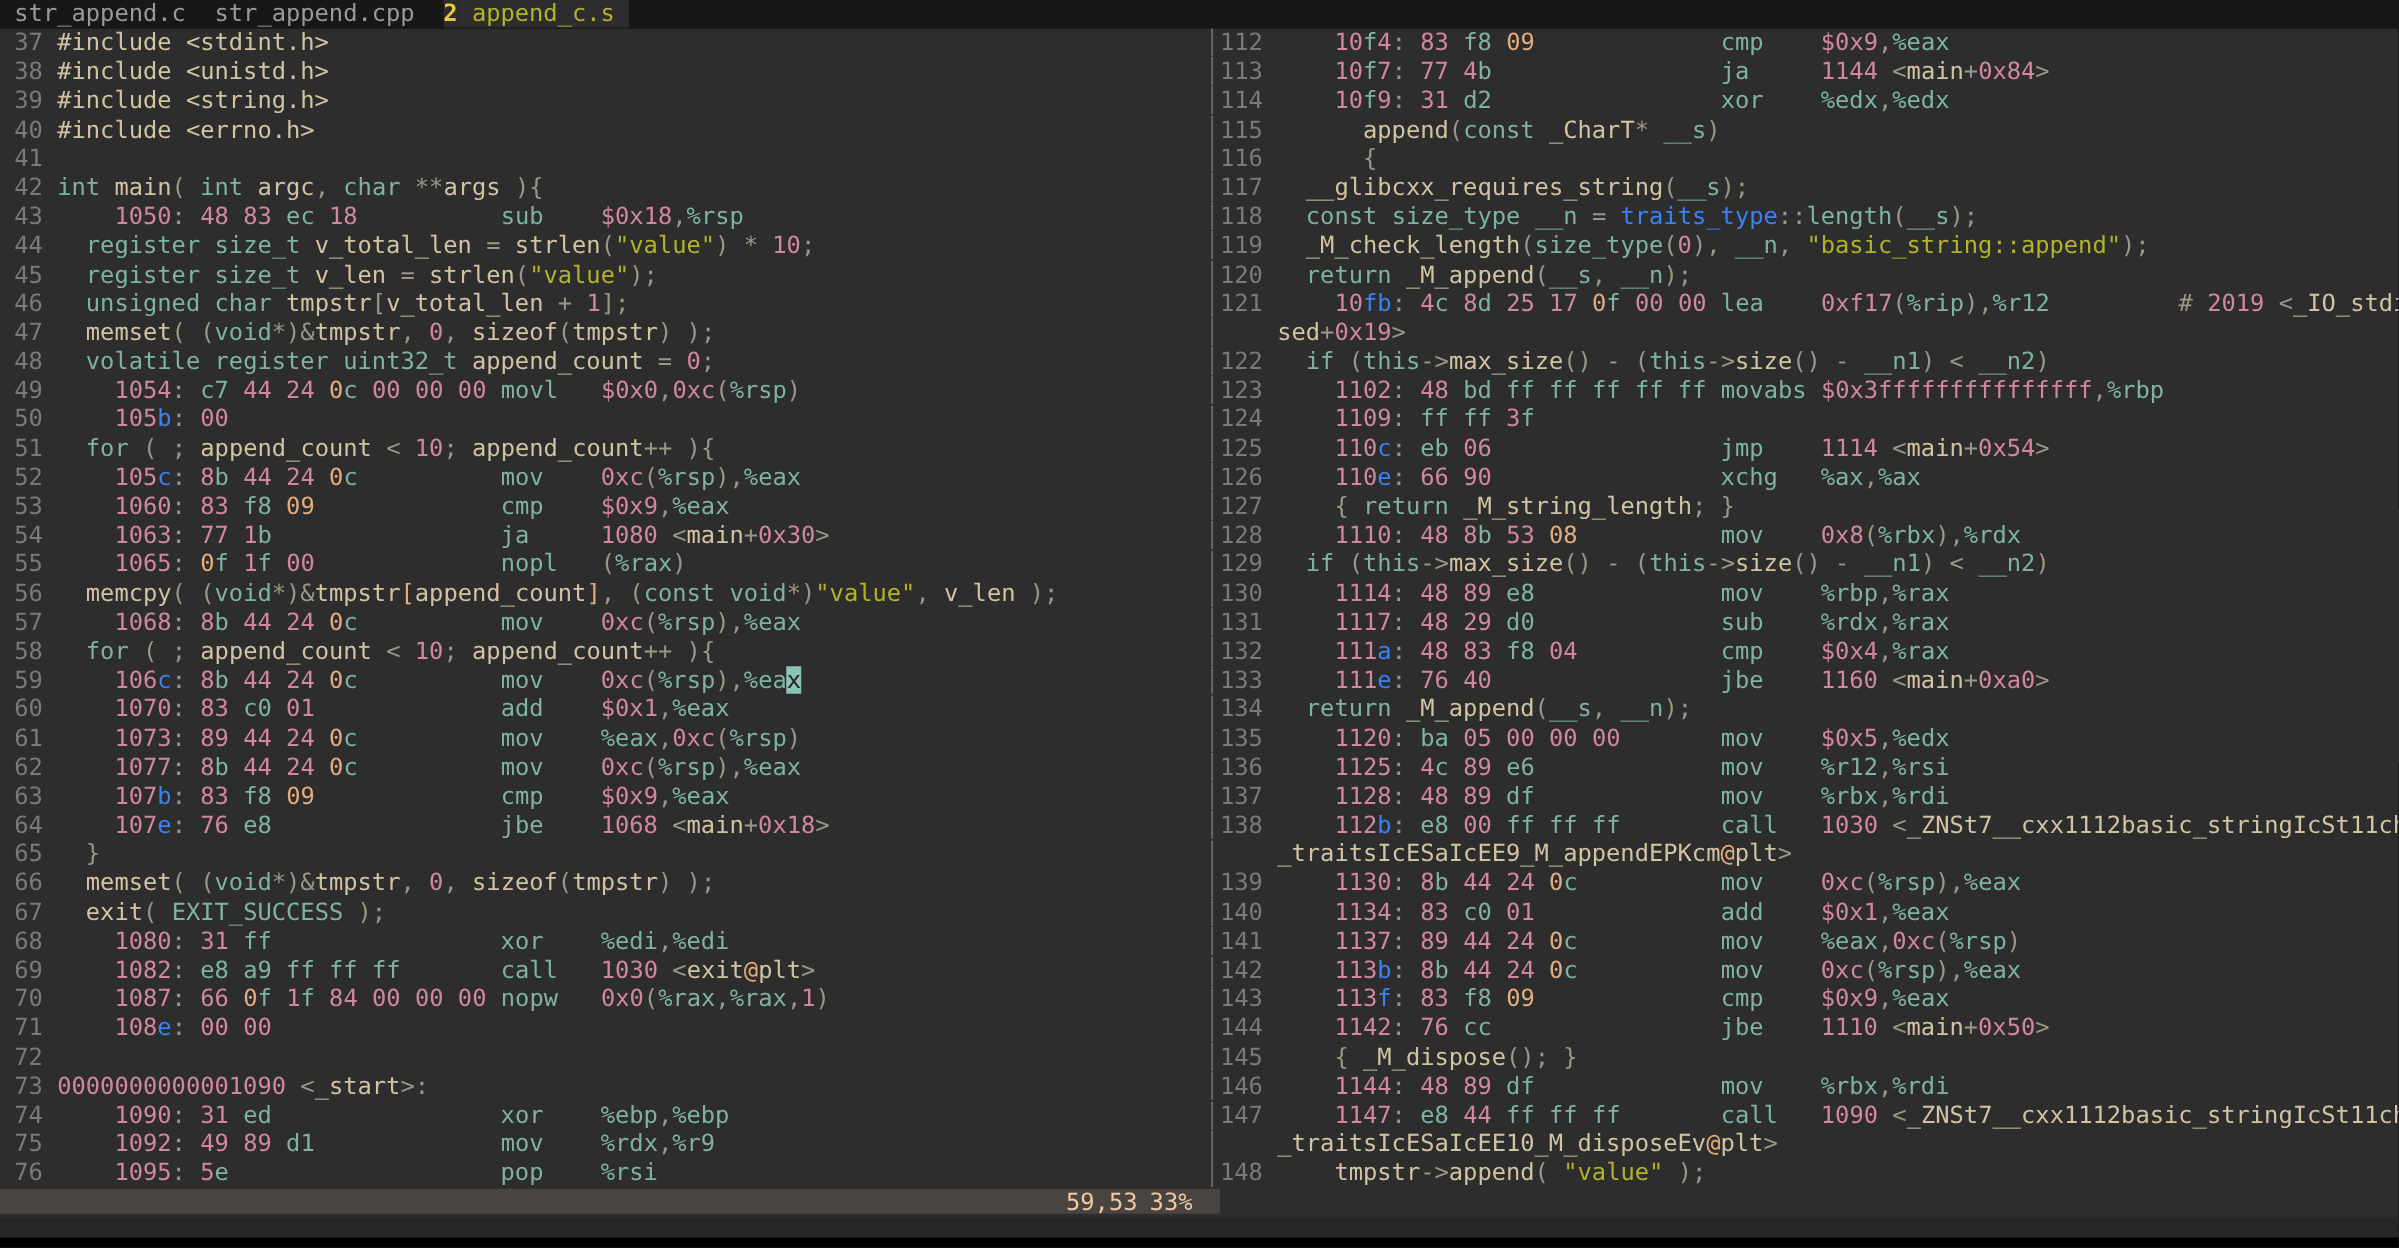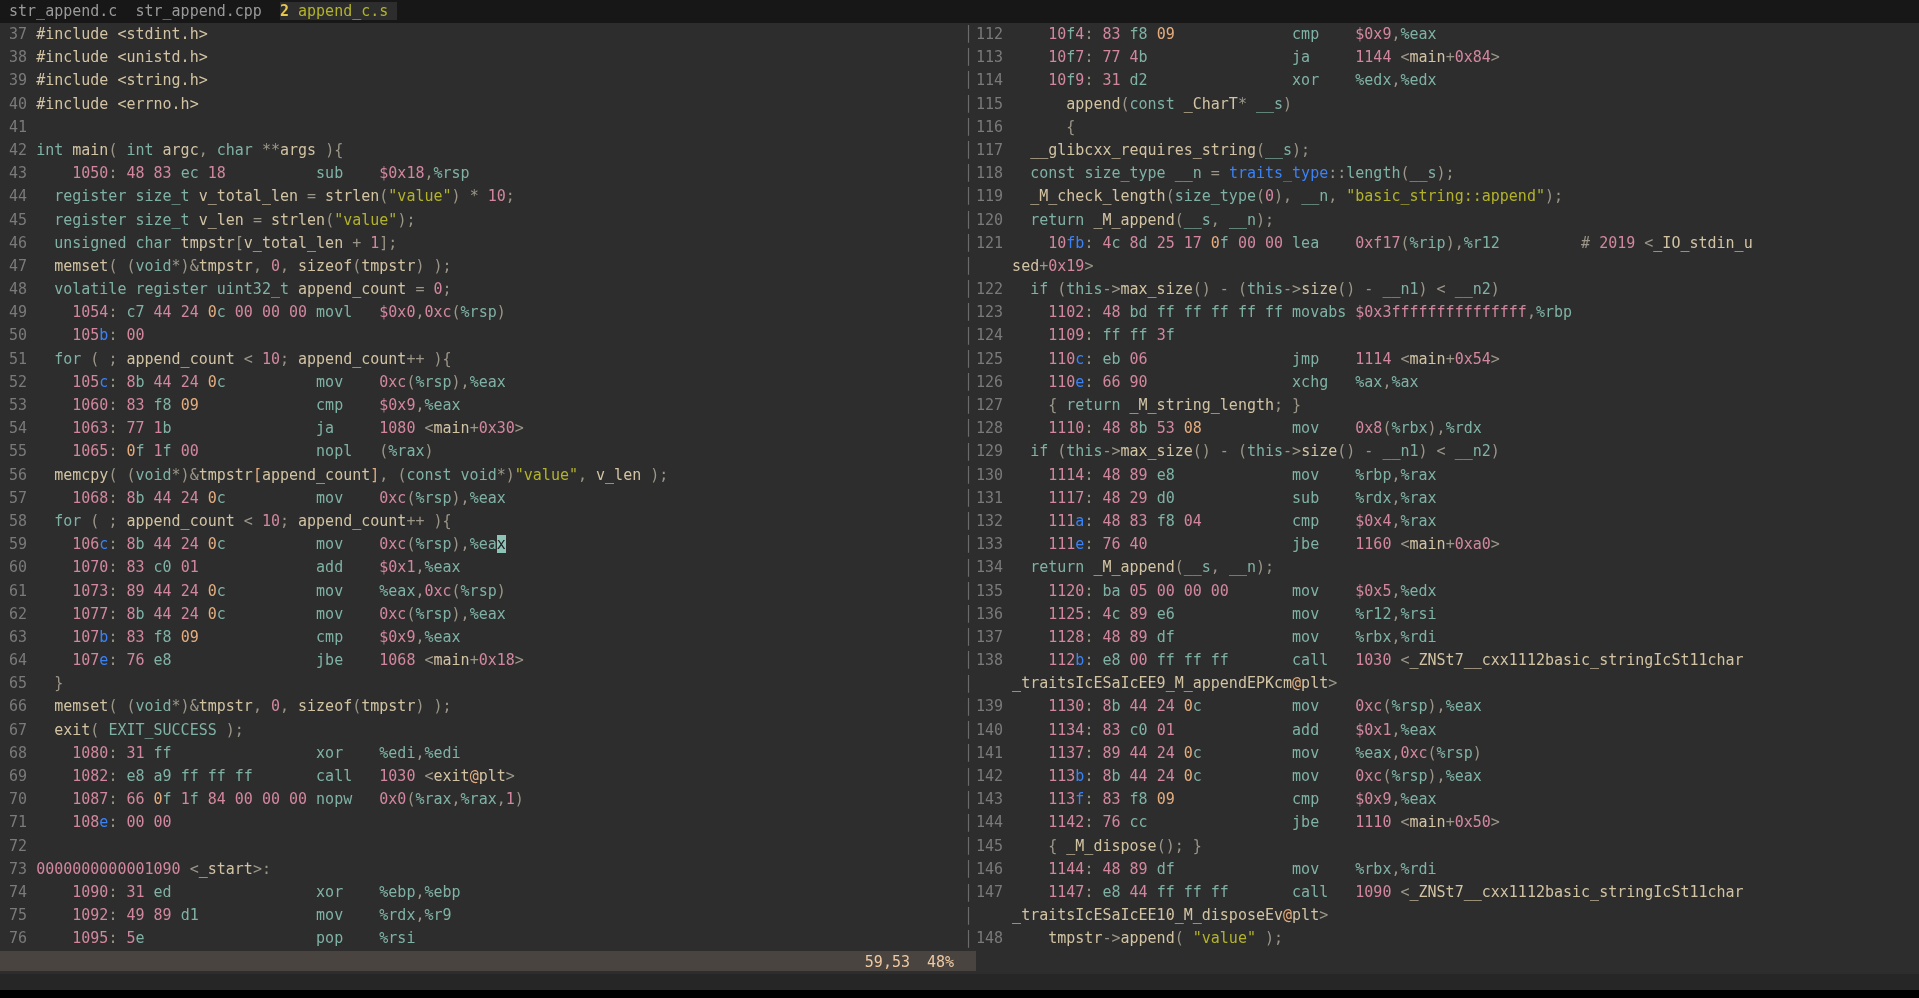--- a/index.html
+++ b/index.html
@@ -1,17 +1,17 @@
 <!DOCTYPE html>
 <html><head>
 <meta charset="utf-8">
 <style>
   html,body{margin:0;padding:0;background:#000;}
   #screen{position:relative;width:1919px;height:998px;background:#2d2d2d;overflow:hidden;
-    font-family:"DejaVu Sans Mono","Liberation Mono",monospace;font-size:15px;line-height:23.2px;}
+    font-family:"DejaVu Sans Mono","Liberation Mono",monospace;font-size:19px;line-height:23.2px;}
   pre{margin:0;font:inherit;}
   .row{height:23.2px;white-space:pre;}
   #tabline{position:absolute;left:0;top:0;width:100%;height:23px;background:#171717;white-space:pre;overflow:hidden;}
   .tdim{color:#9a9a9a;}
   .tnum{color:#e6c84a;font-weight:bold;background:#2d2d2d;}
   .tact{color:#b3b32a;background:#2d2d2d;}
   #leftpane{position:absolute;left:0;top:23px;width:964px;height:928px;overflow:hidden;}
   #rightpane{position:absolute;left:976px;top:23px;width:943px;height:928px;overflow:hidden;}
   #vsep{position:absolute;left:964px;top:23px;width:12px;height:928px;color:#6b6b6b;overflow:hidden;}
   .c-N{color:#7a7a7a;}
@@ -75,18 +75,18 @@
 │
 │
 │
 │
 │</pre>
   <pre id="rightpane"><div class="row"><span class="c-N">112 </span><span class="c-n">    </span><span class="c-p">10</span><span class="c-t">f</span><span class="c-p">4</span><span class="c-g">:</span><span class="c-n"> </span><span class="c-p">83</span><span class="c-n"> </span><span class="c-t">f8</span><span class="c-n"> </span><span class="c-o">09</span><span class="c-n">             </span><span class="c-t">cmp</span><span class="c-n">    </span><span class="c-p">$0x9</span><span class="c-g">,</span><span class="c-t">%eax</span></div><div class="row"><span class="c-N">113 </span><span class="c-n">    </span><span class="c-p">10</span><span class="c-t">f</span><span class="c-p">7</span><span class="c-g">:</span><span class="c-n"> </span><span class="c-p">77</span><span class="c-n"> </span><span class="c-p">4</span><span class="c-t">b</span><span class="c-n">                </span><span class="c-t">ja</span><span class="c-n">     </span><span class="c-p">1144</span><span class="c-n"> </span><span class="c-g">&lt;</span><span class="c-n">main</span><span class="c-g">+</span><span class="c-p">0x84</span><span class="c-g">&gt;</span></div><div class="row"><span class="c-N">114 </span><span class="c-n">    </span><span class="c-p">10</span><span class="c-t">f</span><span class="c-p">9</span><span class="c-g">:</span><span class="c-n"> </span><span class="c-p">31</span><span class="c-n"> </span><span class="c-t">d2</span><span class="c-n">                </span><span class="c-t">xor</span><span class="c-n">    </span><span class="c-t">%edx</span><span class="c-g">,</span><span class="c-t">%edx</span></div><div class="row"><span class="c-N">115 </span><span class="c-n">      append</span><span class="c-g">(</span><span class="c-t">const</span><span class="c-n"> _CharT</span><span class="c-g">*</span><span class="c-n"> </span><span class="c-t">__s</span><span class="c-g">)</span></div><div class="row"><span class="c-N">116 </span><span class="c-n">      </span><span class="c-g">{</span></div><div class="row"><span class="c-N">117 </span><span class="c-n">  __glibcxx_requires_string</span><span class="c-g">(</span><span class="c-t">__s</span><span class="c-g">);</span></div><div class="row"><span class="c-N">118 </span><span class="c-n">  </span><span class="c-t">const</span><span class="c-n"> </span><span class="c-t">size_type</span><span class="c-n"> </span><span class="c-t">__n</span><span class="c-n"> </span><span class="c-g">=</span><span class="c-n"> </span><span class="c-r">traits_type</span><span class="c-g">::</span><span class="c-t">length</span><span class="c-g">(</span><span class="c-t">__s</span><span class="c-g">);</span></div><div class="row"><span class="c-N">119 </span><span class="c-n">  _M_check_length</span><span class="c-g">(</span><span class="c-t">size_type</span><span class="c-g">(</span><span class="c-p">0</span><span class="c-g">),</span><span class="c-n"> </span><span class="c-t">__n</span><span class="c-g">,</span><span class="c-n"> </span><span class="c-y">"basic_string::append"</span><span class="c-g">);</span></div><div class="row"><span class="c-N">120 </span><span class="c-n">  </span><span class="c-t">return</span><span class="c-n"> _M_append</span><span class="c-g">(</span><span class="c-t">__s</span><span class="c-g">,</span><span class="c-n"> </span><span class="c-t">__n</span><span class="c-g">);</span></div><div class="row"><span class="c-N">121 </span><span class="c-n">    </span><span class="c-p">10</span><span class="c-r">fb</span><span class="c-g">:</span><span class="c-n"> </span><span class="c-p">4</span><span class="c-t">c</span><span class="c-n"> </span><span class="c-p">8</span><span class="c-t">d</span><span class="c-n"> </span><span class="c-p">25</span><span class="c-n"> </span><span class="c-p">17</span><span class="c-n"> </span><span class="c-o">0</span><span class="c-t">f</span><span class="c-n"> </span><span class="c-p">00</span><span class="c-n"> </span><span class="c-p">00</span><span class="c-n"> </span><span class="c-t">lea</span><span class="c-n">    </span><span class="c-p">0xf17</span><span class="c-g">(</span><span class="c-t">%rip</span><span class="c-g">),</span><span class="c-t">%r12</span><span class="c-n">         </span><span class="c-g">#</span><span class="c-n"> </span><span class="c-p">2019</span><span class="c-n"> </span><span class="c-g">&lt;</span><span class="c-n">_IO_stdin_u</span></div><div class="row"><span class="c-N"></span><span class="c-n">    sed</span><span class="c-g">+</span><span class="c-p">0x19</span><span class="c-g">&gt;</span></div><div class="row"><span class="c-N">122 </span><span class="c-n">  </span><span class="c-t">if</span><span class="c-n"> </span><span class="c-g">(</span><span class="c-t">this</span><span class="c-g">-&gt;</span><span class="c-n">max_size</span><span class="c-g">()</span><span class="c-n"> </span><span class="c-g">-</span><span class="c-n"> </span><span class="c-g">(</span><span class="c-t">this</span><span class="c-g">-&gt;</span><span class="c-n">size</span><span class="c-g">()</span><span class="c-n"> </span><span class="c-g">-</span><span class="c-n"> </span><span class="c-t">__n1</span><span class="c-g">)</span><span class="c-n"> </span><span class="c-g">&lt;</span><span class="c-n"> </span><span class="c-t">__n2</span><span class="c-g">)</span></div><div class="row"><span class="c-N">123 </span><span class="c-n">    </span><span class="c-p">1102</span><span class="c-g">:</span><span class="c-n"> </span><span class="c-p">48</span><span class="c-n"> </span><span class="c-t">bd</span><span class="c-n"> </span><span class="c-t">ff</span><span class="c-n"> </span><span class="c-t">ff</span><span class="c-n"> </span><span class="c-t">ff</span><span class="c-n"> </span><span class="c-t">ff</span><span class="c-n"> </span><span class="c-t">ff</span><span class="c-n"> </span><span class="c-t">movabs</span><span class="c-n"> </span><span class="c-p">$0x3fffffffffffffff</span><span class="c-g">,</span><span class="c-t">%rbp</span></div><div class="row"><span class="c-N">124 </span><span class="c-n">    </span><span class="c-p">1109</span><span class="c-g">:</span><span class="c-n"> </span><span class="c-t">ff</span><span class="c-n"> </span><span class="c-t">ff</span><span class="c-n"> </span><span class="c-p">3</span><span class="c-t">f</span></div><div class="row"><span class="c-N">125 </span><span class="c-n">    </span><span class="c-p">110</span><span class="c-r">c</span><span class="c-g">:</span><span class="c-n"> </span><span class="c-t">eb</span><span class="c-n"> </span><span class="c-p">06</span><span class="c-n">                </span><span class="c-t">jmp</span><span class="c-n">    </span><span class="c-p">1114</span><span class="c-n"> </span><span class="c-g">&lt;</span><span class="c-n">main</span><span class="c-g">+</span><span class="c-p">0x54</span><span class="c-g">&gt;</span></div><div class="row"><span class="c-N">126 </span><span class="c-n">    </span><span class="c-p">110</span><span class="c-r">e</span><span class="c-g">:</span><span class="c-n"> </span><span class="c-p">66</span><span class="c-n"> </span><span class="c-p">90</span><span class="c-n">                </span><span class="c-t">xchg</span><span class="c-n">   </span><span class="c-t">%ax</span><span class="c-g">,</span><span class="c-t">%ax</span></div><div class="row"><span class="c-N">127 </span><span class="c-n">    </span><span class="c-g">{</span><span class="c-n"> </span><span class="c-t">return</span><span class="c-n"> _M_string_length</span><span class="c-g">;</span><span class="c-n"> </span><span class="c-g">}</span></div><div class="row"><span class="c-N">128 </span><span class="c-n">    </span><span class="c-p">1110</span><span class="c-g">:</span><span class="c-n"> </span><span class="c-p">48</span><span class="c-n"> </span><span class="c-p">8</span><span class="c-t">b</span><span class="c-n"> </span><span class="c-p">53</span><span class="c-n"> </span><span class="c-o">08</span><span class="c-n">          </span><span class="c-t">mov</span><span class="c-n">    </span><span class="c-p">0x8</span><span class="c-g">(</span><span class="c-t">%rbx</span><span class="c-g">),</span><span class="c-t">%rdx</span></div><div class="row"><span class="c-N">129 </span><span class="c-n">  </span><span class="c-t">if</span><span class="c-n"> </span><span class="c-g">(</span><span class="c-t">this</span><span class="c-g">-&gt;</span><span class="c-n">max_size</span><span class="c-g">()</span><span class="c-n"> </span><span class="c-g">-</span><span class="c-n"> </span><span class="c-g">(</span><span class="c-t">this</span><span class="c-g">-&gt;</span><span class="c-n">size</span><span class="c-g">()</span><span class="c-n"> </span><span class="c-g">-</span><span class="c-n"> </span><span class="c-t">__n1</span><span class="c-g">)</span><span class="c-n"> </span><span class="c-g">&lt;</span><span class="c-n"> </span><span class="c-t">__n2</span><span class="c-g">)</span></div><div class="row"><span class="c-N">130 </span><span class="c-n">    </span><span class="c-p">1114</span><span class="c-g">:</span><span class="c-n"> </span><span class="c-p">48</span><span class="c-n"> </span><span class="c-p">89</span><span class="c-n"> </span><span class="c-t">e8</span><span class="c-n">             </span><span class="c-t">mov</span><span class="c-n">    </span><span class="c-t">%rbp</span><span class="c-g">,</span><span class="c-t">%rax</span></div><div class="row"><span class="c-N">131 </span><span class="c-n">    </span><span class="c-p">1117</span><span class="c-g">:</span><span class="c-n"> </span><span class="c-p">48</span><span class="c-n"> </span><span class="c-p">29</span><span class="c-n"> </span><span class="c-t">d0</span><span class="c-n">             </span><span class="c-t">sub</span><span class="c-n">    </span><span class="c-t">%rdx</span><span class="c-g">,</span><span class="c-t">%rax</span></div><div class="row"><span class="c-N">132 </span><span class="c-n">    </span><span class="c-p">111</span><span class="c-r">a</span><span class="c-g">:</span><span class="c-n"> </span><span class="c-p">48</span><span class="c-n"> </span><span class="c-p">83</span><span class="c-n"> </span><span class="c-t">f8</span><span class="c-n"> </span><span class="c-p">04</span><span class="c-n">          </span><span class="c-t">cmp</span><span class="c-n">    </span><span class="c-p">$0x4</span><span class="c-g">,</span><span class="c-t">%rax</span></div><div class="row"><span class="c-N">133 </span><span class="c-n">    </span><span class="c-p">111</span><span class="c-r">e</span><span class="c-g">:</span><span class="c-n"> </span><span class="c-p">76</span><span class="c-n"> </span><span class="c-p">40</span><span class="c-n">                </span><span class="c-t">jbe</span><span class="c-n">    </span><span class="c-p">1160</span><span class="c-n"> </span><span class="c-g">&lt;</span><span class="c-n">main</span><span class="c-g">+</span><span class="c-p">0xa0</span><span class="c-g">&gt;</span></div><div class="row"><span class="c-N">134 </span><span class="c-n">  </span><span class="c-t">return</span><span class="c-n"> _M_append</span><span class="c-g">(</span><span class="c-t">__s</span><span class="c-g">,</span><span class="c-n"> </span><span class="c-t">__n</span><span class="c-g">);</span></div><div class="row"><span class="c-N">135 </span><span class="c-n">    </span><span class="c-p">1120</span><span class="c-g">:</span><span class="c-n"> </span><span class="c-t">ba</span><span class="c-n"> </span><span class="c-p">05</span><span class="c-n"> </span><span class="c-p">00</span><span class="c-n"> </span><span class="c-p">00</span><span class="c-n"> </span><span class="c-p">00</span><span class="c-n">       </span><span class="c-t">mov</span><span class="c-n">    </span><span class="c-p">$0x5</span><span class="c-g">,</span><span class="c-t">%edx</span></div><div class="row"><span class="c-N">136 </span><span class="c-n">    </span><span class="c-p">1125</span><span class="c-g">:</span><span class="c-n"> </span><span class="c-p">4</span><span class="c-t">c</span><span class="c-n"> </span><span class="c-p">89</span><span class="c-n"> </span><span class="c-t">e6</span><span class="c-n">             </span><span class="c-t">mov</span><span class="c-n">    </span><span class="c-t">%r12</span><span class="c-g">,</span><span class="c-t">%rsi</span></div><div class="row"><span class="c-N">137 </span><span class="c-n">    </span><span class="c-p">1128</span><span class="c-g">:</span><span class="c-n"> </span><span class="c-p">48</span><span class="c-n"> </span><span class="c-p">89</span><span class="c-n"> </span><span class="c-t">df</span><span class="c-n">             </span><span class="c-t">mov</span><span class="c-n">    </span><span class="c-t">%rbx</span><span class="c-g">,</span><span class="c-t">%rdi</span></div><div class="row"><span class="c-N">138 </span><span class="c-n">    </span><span class="c-p">112</span><span class="c-r">b</span><span class="c-g">:</span><span class="c-n"> </span><span class="c-t">e8</span><span class="c-n"> </span><span class="c-p">00</span><span class="c-n"> </span><span class="c-t">ff</span><span class="c-n"> </span><span class="c-t">ff</span><span class="c-n"> </span><span class="c-t">ff</span><span class="c-n">       </span><span class="c-t">call</span><span class="c-n">   </span><span class="c-p">1030</span><span class="c-n"> </span><span class="c-g">&lt;</span><span class="c-n">_ZNSt7__cxx1112basic_stringIcSt11char</span></div><div class="row"><span class="c-N"></span><span class="c-n">    _traitsIcESaIcEE9_M_appendEPKcm</span><span class="c-o">@</span><span class="c-n">plt</span><span class="c-g">&gt;</span></div><div class="row"><span class="c-N">139 </span><span class="c-n">    </span><span class="c-p">1130</span><span class="c-g">:</span><span class="c-n"> </span><span class="c-p">8</span><span class="c-t">b</span><span class="c-n"> </span><span class="c-p">44</span><span class="c-n"> </span><span class="c-p">24</span><span class="c-n"> </span><span class="c-o">0</span><span class="c-t">c</span><span class="c-n">          </span><span class="c-t">mov</span><span class="c-n">    </span><span class="c-p">0xc</span><span class="c-g">(</span><span class="c-t">%rsp</span><span class="c-g">),</span><span class="c-t">%eax</span></div><div class="row"><span class="c-N">140 </span><span class="c-n">    </span><span class="c-p">1134</span><span class="c-g">:</span><span class="c-n"> </span><span class="c-p">83</span><span class="c-n"> </span><span class="c-t">c0</span><span class="c-n"> </span><span class="c-p">01</span><span class="c-n">             </span><span class="c-t">add</span><span class="c-n">    </span><span class="c-p">$0x1</span><span class="c-g">,</span><span class="c-t">%eax</span></div><div class="row"><span class="c-N">141 </span><span class="c-n">    </span><span class="c-p">1137</span><span class="c-g">:</span><span class="c-n"> </span><span class="c-p">89</span><span class="c-n"> </span><span class="c-p">44</span><span class="c-n"> </span><span class="c-p">24</span><span class="c-n"> </span><span class="c-o">0</span><span class="c-t">c</span><span class="c-n">          </span><span class="c-t">mov</span><span class="c-n">    </span><span class="c-t">%eax</span><span class="c-g">,</span><span class="c-p">0xc</span><span class="c-g">(</span><span class="c-t">%rsp</span><span class="c-g">)</span></div><div class="row"><span class="c-N">142 </span><span class="c-n">    </span><span class="c-p">113</span><span class="c-r">b</span><span class="c-g">:</span><span class="c-n"> </span><span class="c-p">8</span><span class="c-t">b</span><span class="c-n"> </span><span class="c-p">44</span><span class="c-n"> </span><span class="c-p">24</span><span class="c-n"> </span><span class="c-o">0</span><span class="c-t">c</span><span class="c-n">          </span><span class="c-t">mov</span><span class="c-n">    </span><span class="c-p">0xc</span><span class="c-g">(</span><span class="c-t">%rsp</span><span class="c-g">),</span><span class="c-t">%eax</span></div><div class="row"><span class="c-N">143 </span><span class="c-n">    </span><span class="c-p">113</span><span class="c-r">f</span><span class="c-g">:</span><span class="c-n"> </span><span class="c-p">83</span><span class="c-n"> </span><span class="c-t">f8</span><span class="c-n"> </span><span class="c-o">09</span><span class="c-n">             </span><span class="c-t">cmp</span><span class="c-n">    </span><span class="c-p">$0x9</span><span class="c-g">,</span><span class="c-t">%eax</span></div><div class="row"><span class="c-N">144 </span><span class="c-n">    </span><span class="c-p">1142</span><span class="c-g">:</span><span class="c-n"> </span><span class="c-p">76</span><span class="c-n"> </span><span class="c-t">cc</span><span class="c-n">                </span><span class="c-t">jbe</span><span class="c-n">    </span><span class="c-p">1110</span><span class="c-n"> </span><span class="c-g">&lt;</span><span class="c-n">main</span><span class="c-g">+</span><span class="c-p">0x50</span><span class="c-g">&gt;</span></div><div class="row"><span class="c-N">145 </span><span class="c-n">    </span><span class="c-g">{</span><span class="c-n"> _M_dispose</span><span class="c-g">();</span><span class="c-n"> </span><span class="c-g">}</span></div><div class="row"><span class="c-N">146 </span><span class="c-n">    </span><span class="c-p">1144</span><span class="c-g">:</span><span class="c-n"> </span><span class="c-p">48</span><span class="c-n"> </span><span class="c-p">89</span><span class="c-n"> </span><span class="c-t">df</span><span class="c-n">             </span><span class="c-t">mov</span><span class="c-n">    </span><span class="c-t">%rbx</span><span class="c-g">,</span><span class="c-t">%rdi</span></div><div class="row"><span class="c-N">147 </span><span class="c-n">    </span><span class="c-p">1147</span><span class="c-g">:</span><span class="c-n"> </span><span class="c-t">e8</span><span class="c-n"> </span><span class="c-p">44</span><span class="c-n"> </span><span class="c-t">ff</span><span class="c-n"> </span><span class="c-t">ff</span><span class="c-n"> </span><span class="c-t">ff</span><span class="c-n">       </span><span class="c-t">call</span><span class="c-n">   </span><span class="c-p">1090</span><span class="c-n"> </span><span class="c-g">&lt;</span><span class="c-n">_ZNSt7__cxx1112basic_stringIcSt11char</span></div><div class="row"><span class="c-N"></span><span class="c-n">    _traitsIcESaIcEE10_M_disposeEv</span><span class="c-o">@</span><span class="c-n">plt</span><span class="c-g">&gt;</span></div><div class="row"><span class="c-N">148 </span><span class="c-n">    tmpstr</span><span class="c-g">-&gt;</span><span class="c-n">append</span><span class="c-g">(</span><span class="c-n"> </span><span class="c-y">"value"</span><span class="c-n"> </span><span class="c-g">);</span></div></pre>
 
   <div class="statusbar" id="status-left">
     
     <span class="ruler" style="right:66px;">59,53</span>
-    <span class="ruler" style="right:22px;">48%</span>
+    <span class="ruler" style="right:22px;">33%</span>
   </div>
 
   <div id="cmdline"></div>
   <div id="bottomgap"></div>
 </div>
 
 </body></html>

